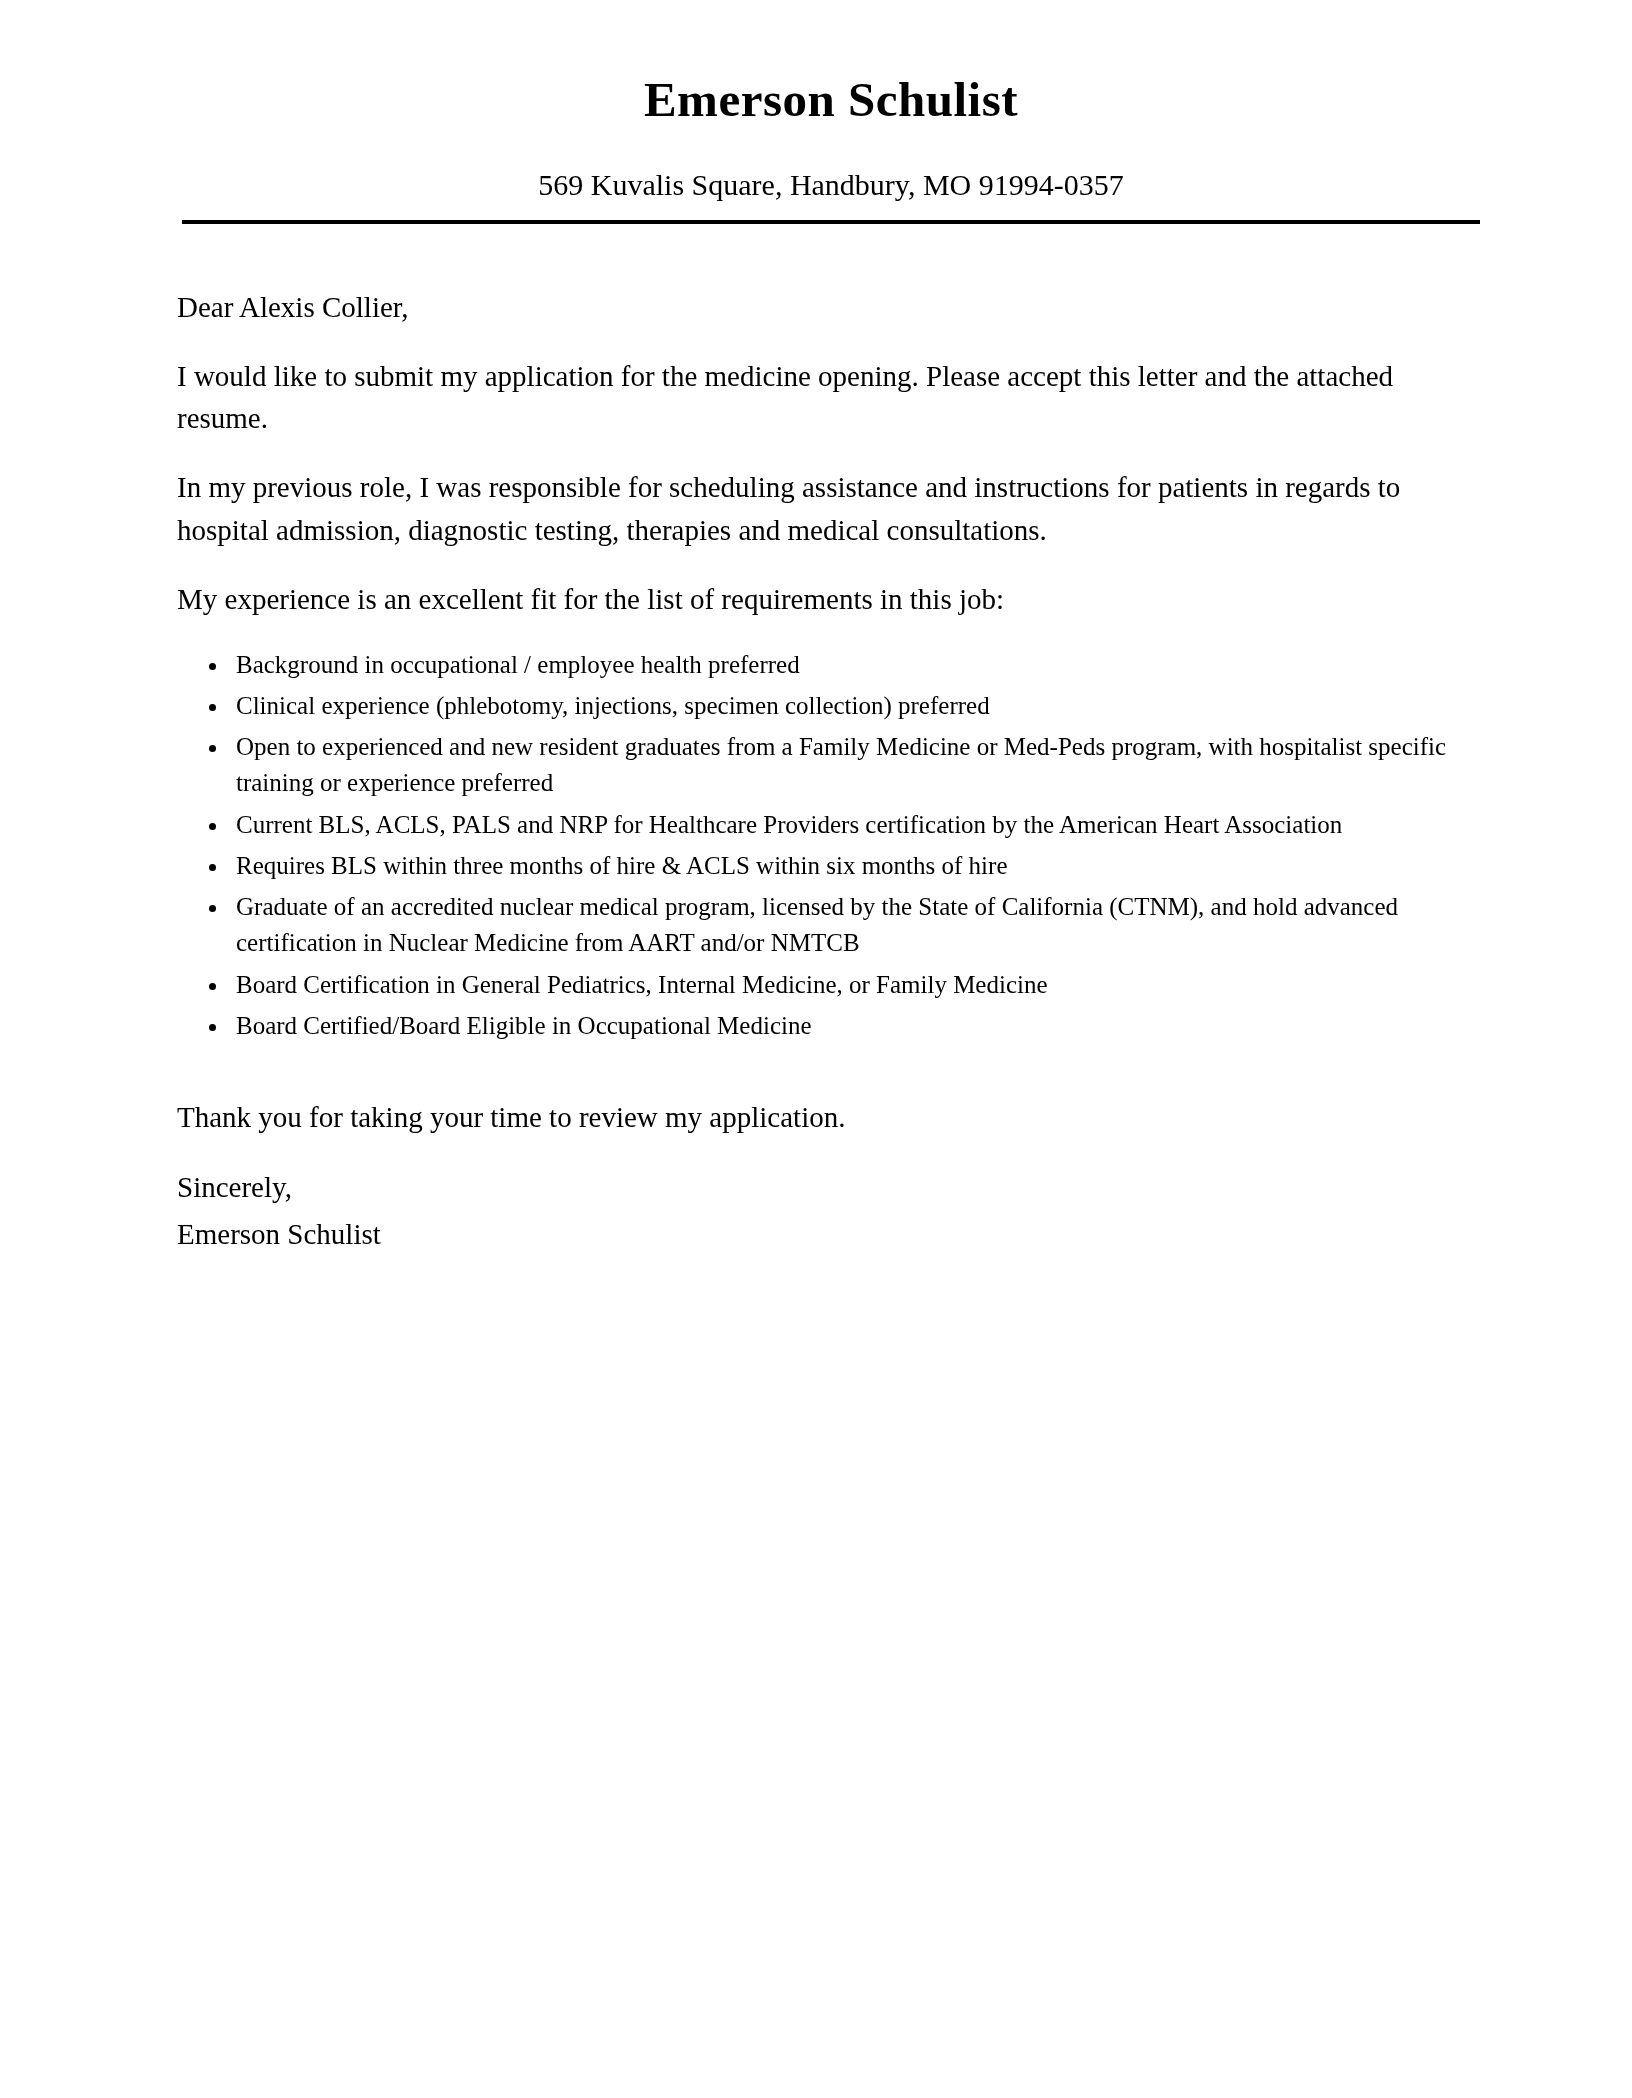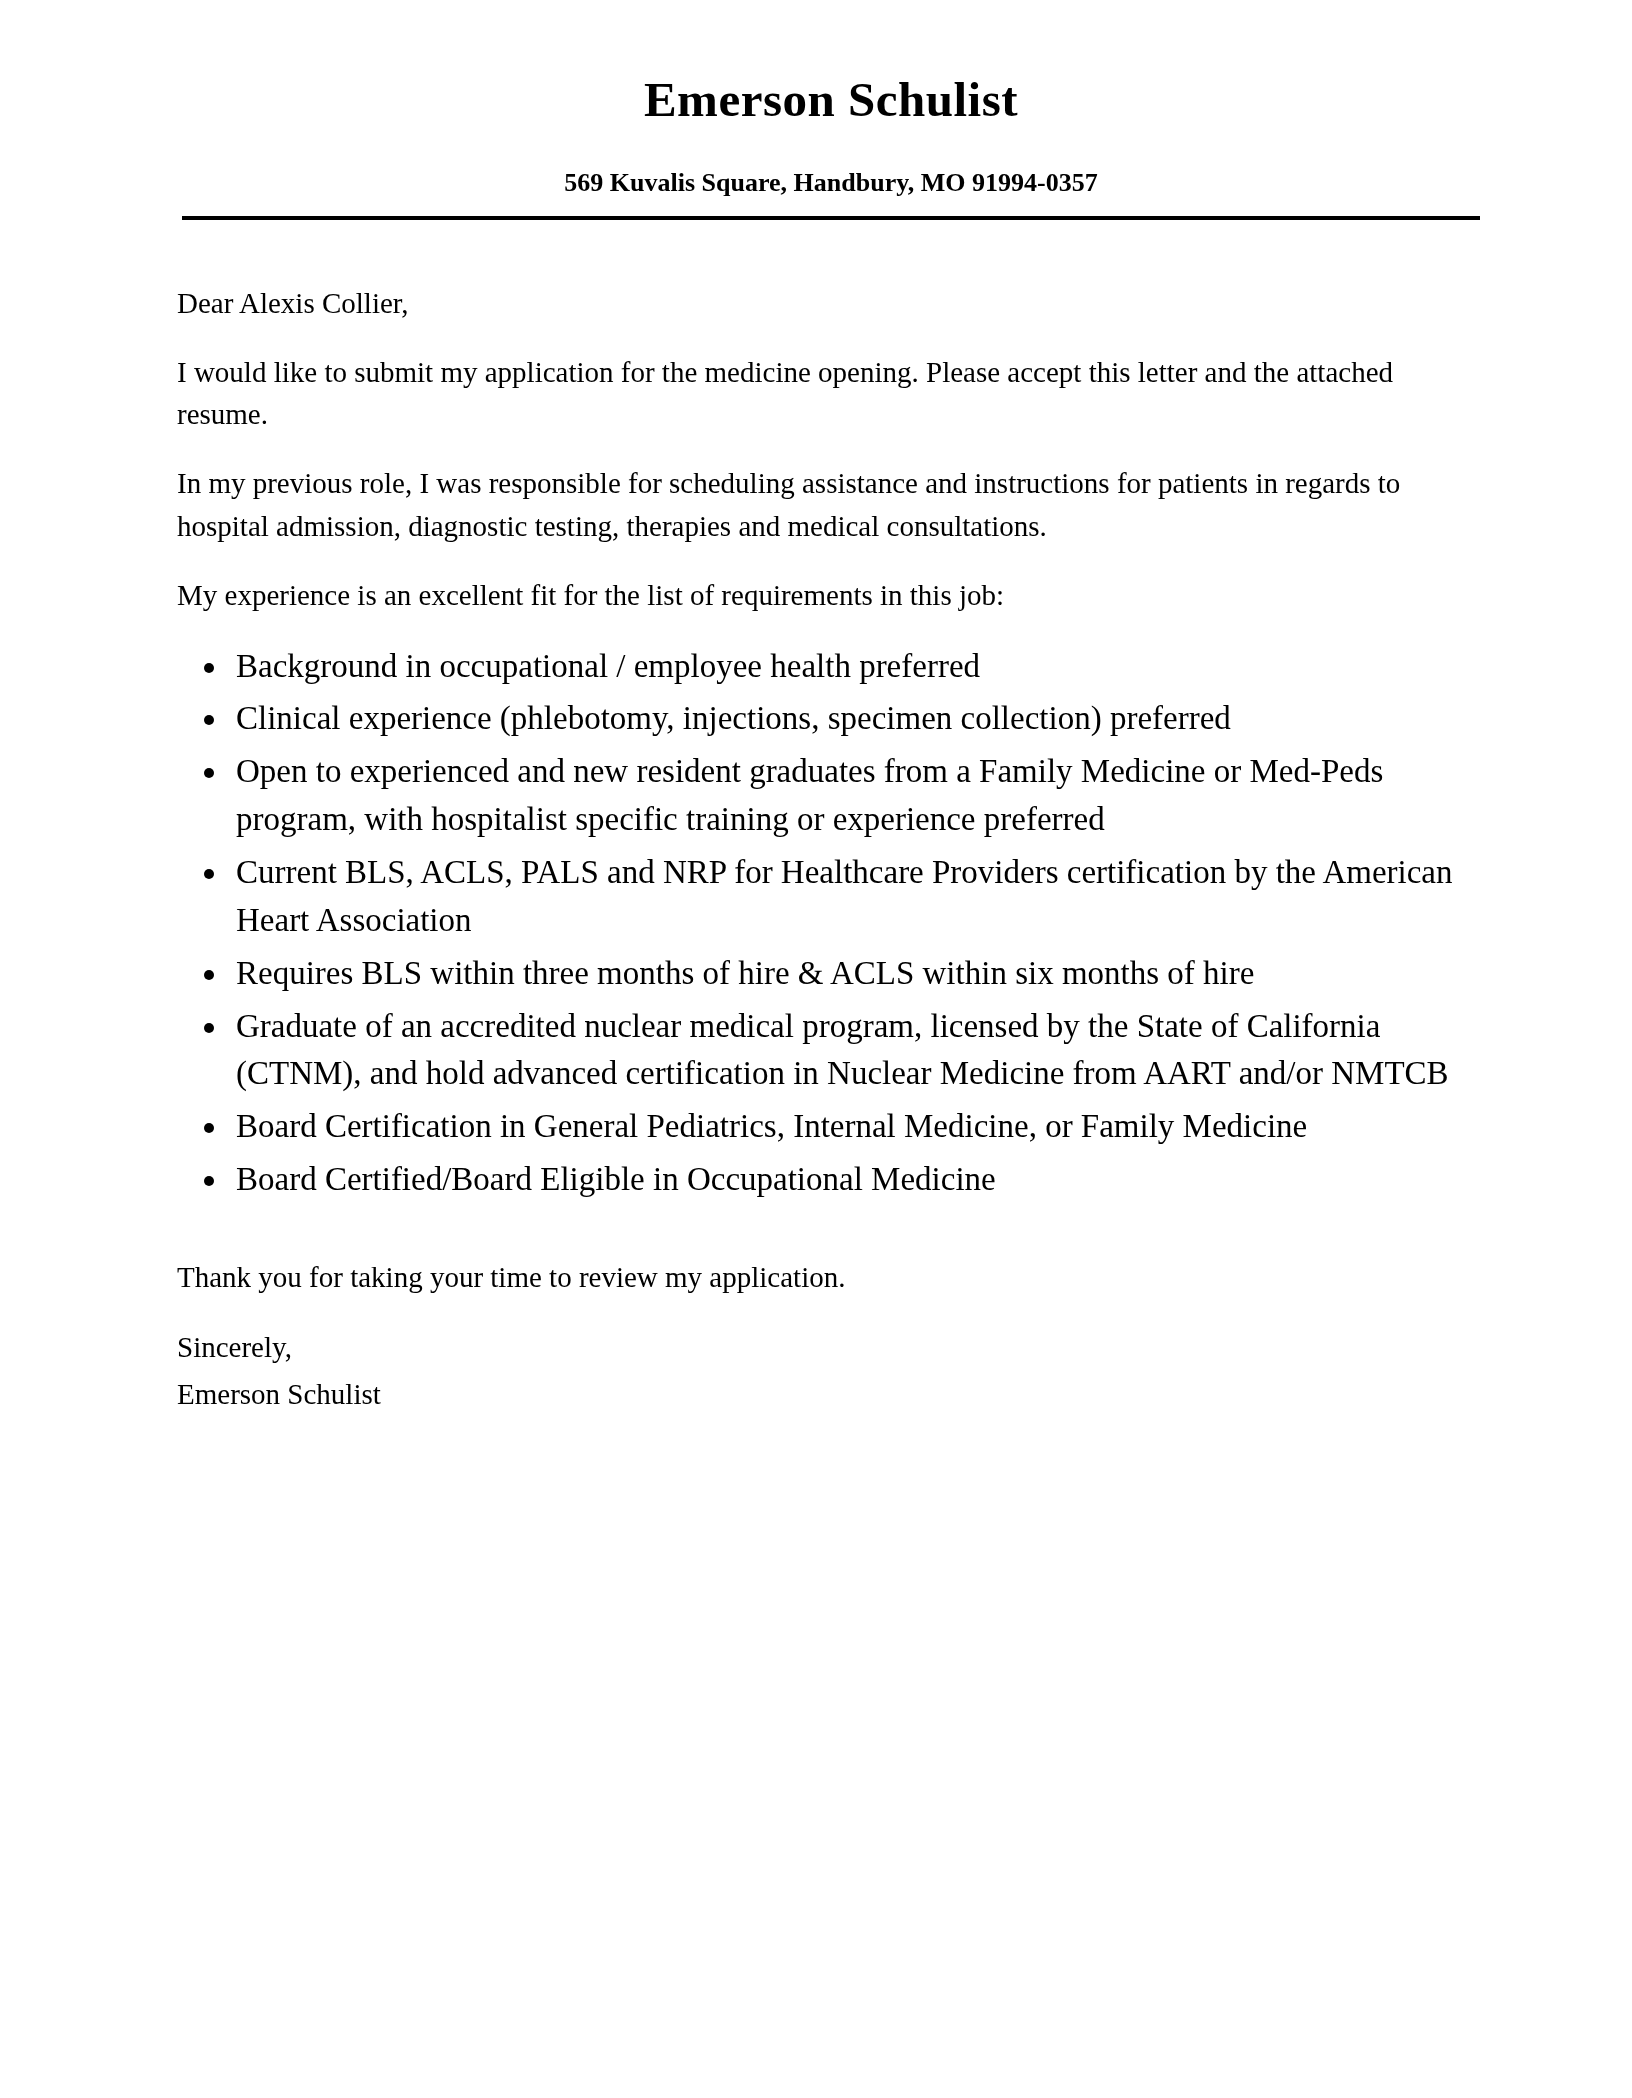--- a/index.html
+++ b/index.html
@@ -18,22 +18,22 @@
   }
   .letter-header { text-align: center; }
   .letter-name {
     font-size: 49px;
     font-weight: bold;
     line-height: 1.15;
     letter-spacing: 0.5px;
   }
   .letter-address {
     margin-top: 40px;
-    font-size: 26px;
-    font-weight: bold;
+    font-size: 30px;
+    font-weight: normal;
   }
   .header-rule {
     margin-top: 18px;
     height: 4px;
     background: #000000;
     border: none;
   }
   .salutation {
     margin-top: 62px;
     font-size: 29px;
@@ -41,21 +41,21 @@
     line-height: 1.45;
   }
   .para {
     margin-top: 27px;
     font-size: 29px;
     line-height: 1.45;
   }
   .req-list {
     margin-top: 27px;
     padding-left: 48px;
-    font-size: 33px;
+    font-size: 25px;
     line-height: 1.45;
     list-style: disc outside;
   }
   .req-list li {
     padding-left: 6px;
   }
   .closing-bold {
     margin-top: 52px;
     font-size: 29px;
     font-weight: normal;

